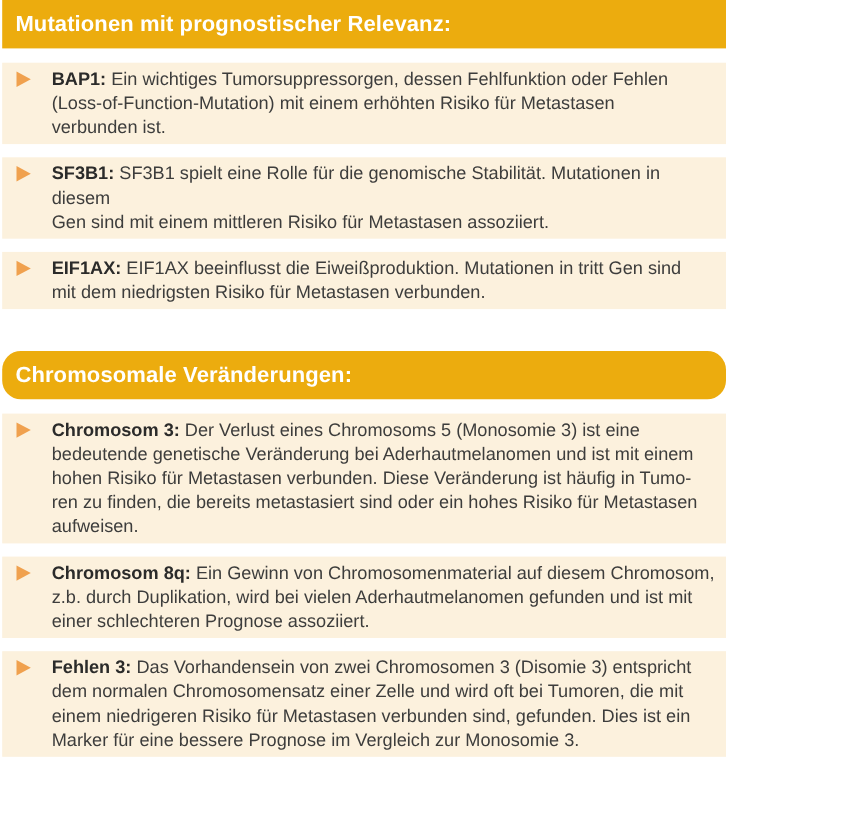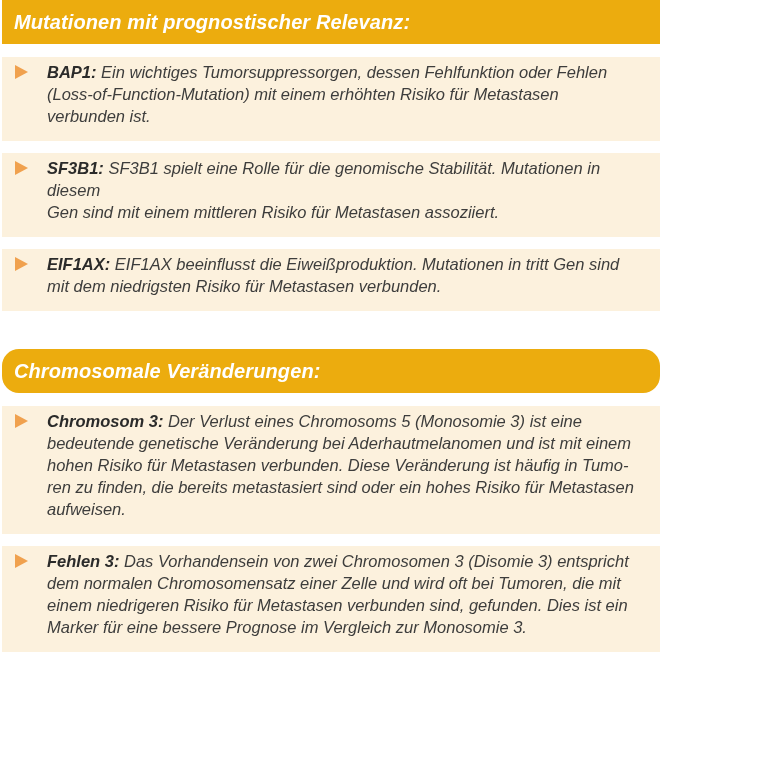--- a/index.html
+++ b/index.html
@@ -11,21 +11,20 @@
     width: 767px;
     height: 763px;
     overflow: hidden;
     font-family: "Liberation Sans", sans-serif;
   }
   .page {
     box-sizing: border-box;
     width: 660px;
     height: 763px;
     padding-left: 2px;
-    font-style: italic;
   }
   .section-header {
     box-sizing: border-box;
     height: 44px;
     background: #ECAC0E;
     color: #FFFFFF;
     font-size: 20px;
     line-height: 24px;
     font-weight: 700;
     padding: 10px 12px;
@@ -33,21 +32,21 @@
   }
   .section-header.second {
     margin-top: 38px;
     border-radius: 17px;
   }
   .item {
     position: relative;
     box-sizing: border-box;
     background: #FCF1DD;
     margin-top: 12px;
-    padding: 4px 8px 14px 45px;
+    padding: 4px 8px 4px 45px;
     font-size: 16.5px;
     line-height: 22px;
     color: #3D3D3C;
   }
   .item.first {
     margin-top: 13px;
   }
   .bullet {
     position: absolute;
     left: 13px;
@@ -100,20 +99,26 @@
 
   <div class="item first">
     <span class="bullet"></span>
     <span class="lead">Chromosom 3:</span> <span class="body-text">Der Verlust eines Chromosoms 5 (Monosomie 3) ist eine
 bedeutende genetische Veränderung bei Aderhautmelanomen und ist mit einem
 hohen Risiko für Metastasen verbunden. Diese Veränderung ist häufig in Tumo-
 ren zu finden, die bereits metastasiert sind oder ein hohes Risiko für Metastasen
 aufweisen.</span>
   </div>
 
+  <div class="item">
+    <span class="bullet"></span>
+    <span class="lead">Chromosom 8q:</span> <span class="body-text">Ein Gewinn von Chromosomenmaterial auf diesem Chromosom,
+z.b. durch Duplikation, wird bei vielen Aderhautmelanomen gefunden und ist mit
+einer schlechteren Prognose assoziiert.</span>
+  </div>
 
 
   <div class="item">
     <span class="bullet"></span>
     <span class="lead">Fehlen 3:</span> <span class="body-text">Das Vorhandensein von zwei Chromosomen 3 (Disomie 3) entspricht
 dem normalen Chromosomensatz einer Zelle und wird oft bei Tumoren, die mit
 einem niedrigeren Risiko für Metastasen verbunden sind, gefunden. Dies ist ein
 Marker für eine bessere Prognose im Vergleich zur Monosomie 3.</span>
   </div>
 

